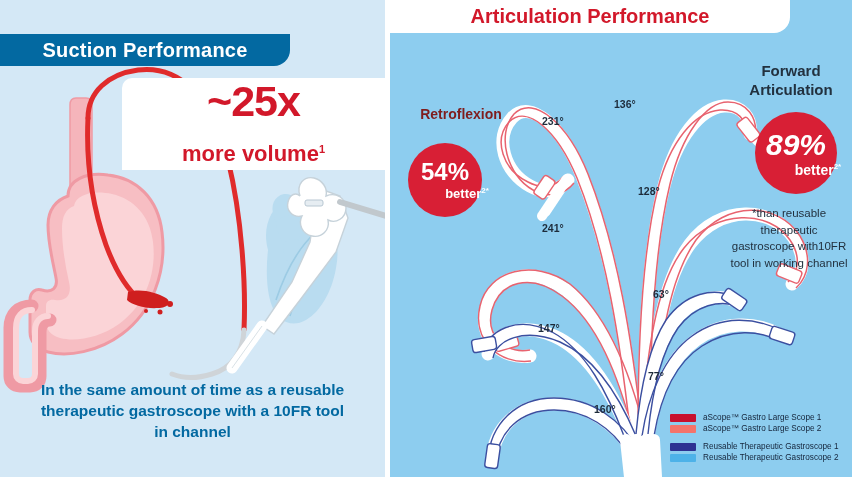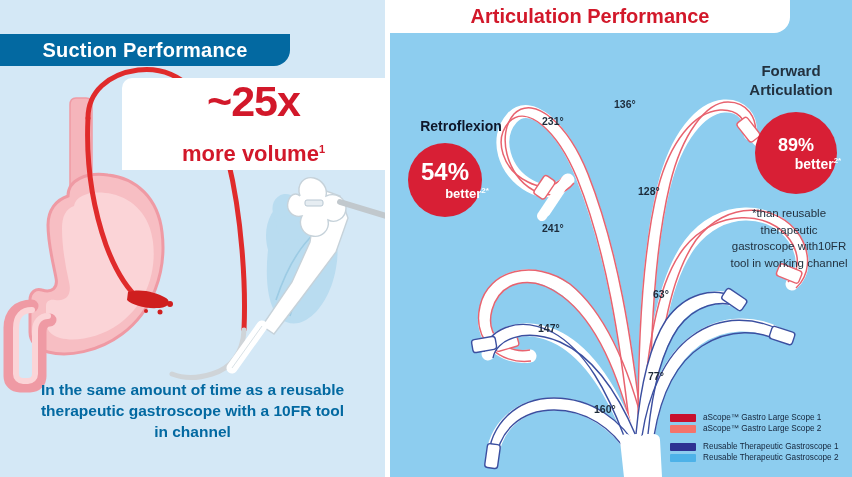--- a/index.html
+++ b/index.html
@@ -45,37 +45,37 @@
   }
   .banner-white{
     position:absolute;left:0;top:0;width:400px;height:33px;
     background:#ffffff;
     border-bottom-right-radius:16px;
     display:flex;align-items:center;justify-content:center;
   }
   .banner-white span{color:#d2182a;font-size:20px;font-weight:bold;}
 
   .label-retro{
-    position:absolute;left:15px;top:118px;width:112px;text-align:center;
-    color:#0f172a;font-size:14px;font-weight:bold;
+    position:absolute;left:15px;top:106px;width:112px;text-align:center;
+    color:#7f1d1d;font-size:14px;font-weight:bold;
   }
   .label-forward{
     position:absolute;left:342px;top:62px;width:118px;text-align:center;
     color:#22313f;font-size:15px;font-weight:bold;line-height:1.25;
   }
   .badge{
     position:absolute;border-radius:50%;background:#d81f35;
     display:flex;flex-direction:column;align-items:center;justify-content:center;
     color:#ffffff;
   }
   .badge-retro{left:18px;top:143px;width:74px;height:74px;}
   .badge-fwd{left:365px;top:112px;width:82px;height:82px;}
   .badge .pct{font-weight:bold;line-height:1;}
   .badge-retro .pct{font-size:24px;}
-  .badge-fwd .pct{font-size:18px;}
+  .badge-fwd .pct{font-size:30px;font-style:italic;}
   .badge .bt{font-weight:bold;line-height:1;margin-top:3px;padding-left:44px;}
   .badge-retro .bt{font-size:13px;}
   .badge-fwd .bt{font-size:14px;}
   .badge .bt sup{font-size:8px;}
 
   .footnote{
     position:absolute;left:338px;top:205px;width:122px;text-align:center;
     color:#22313f;font-size:11.5px;line-height:1.45;
   }
 

